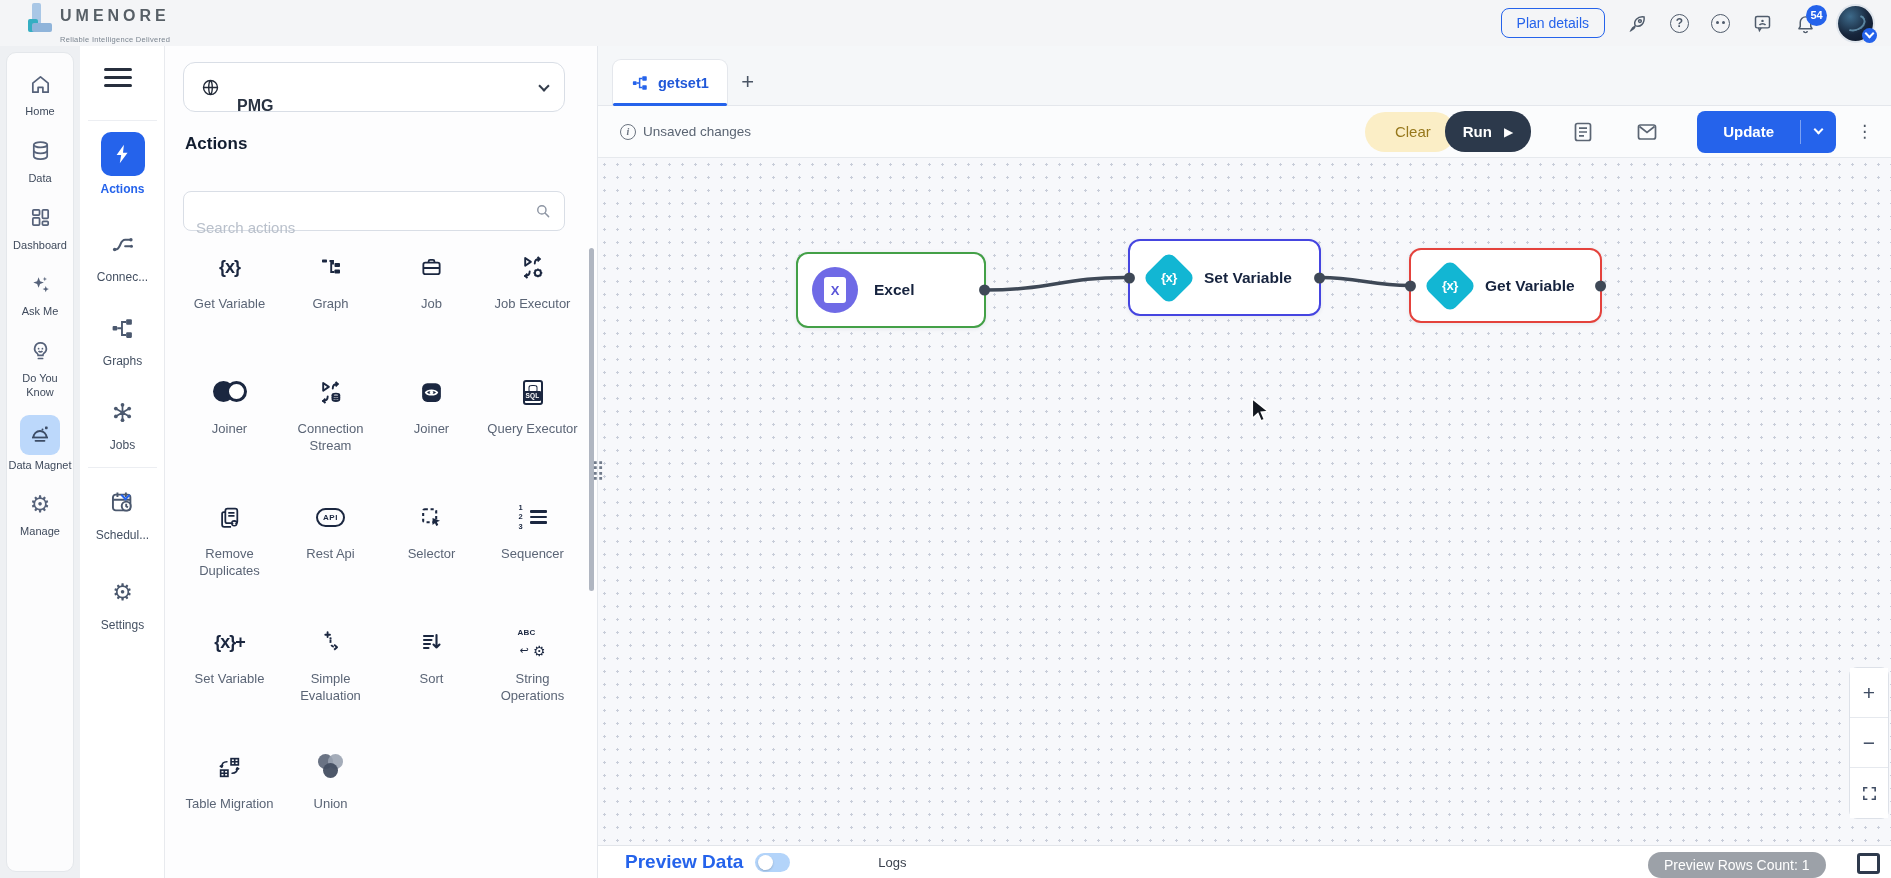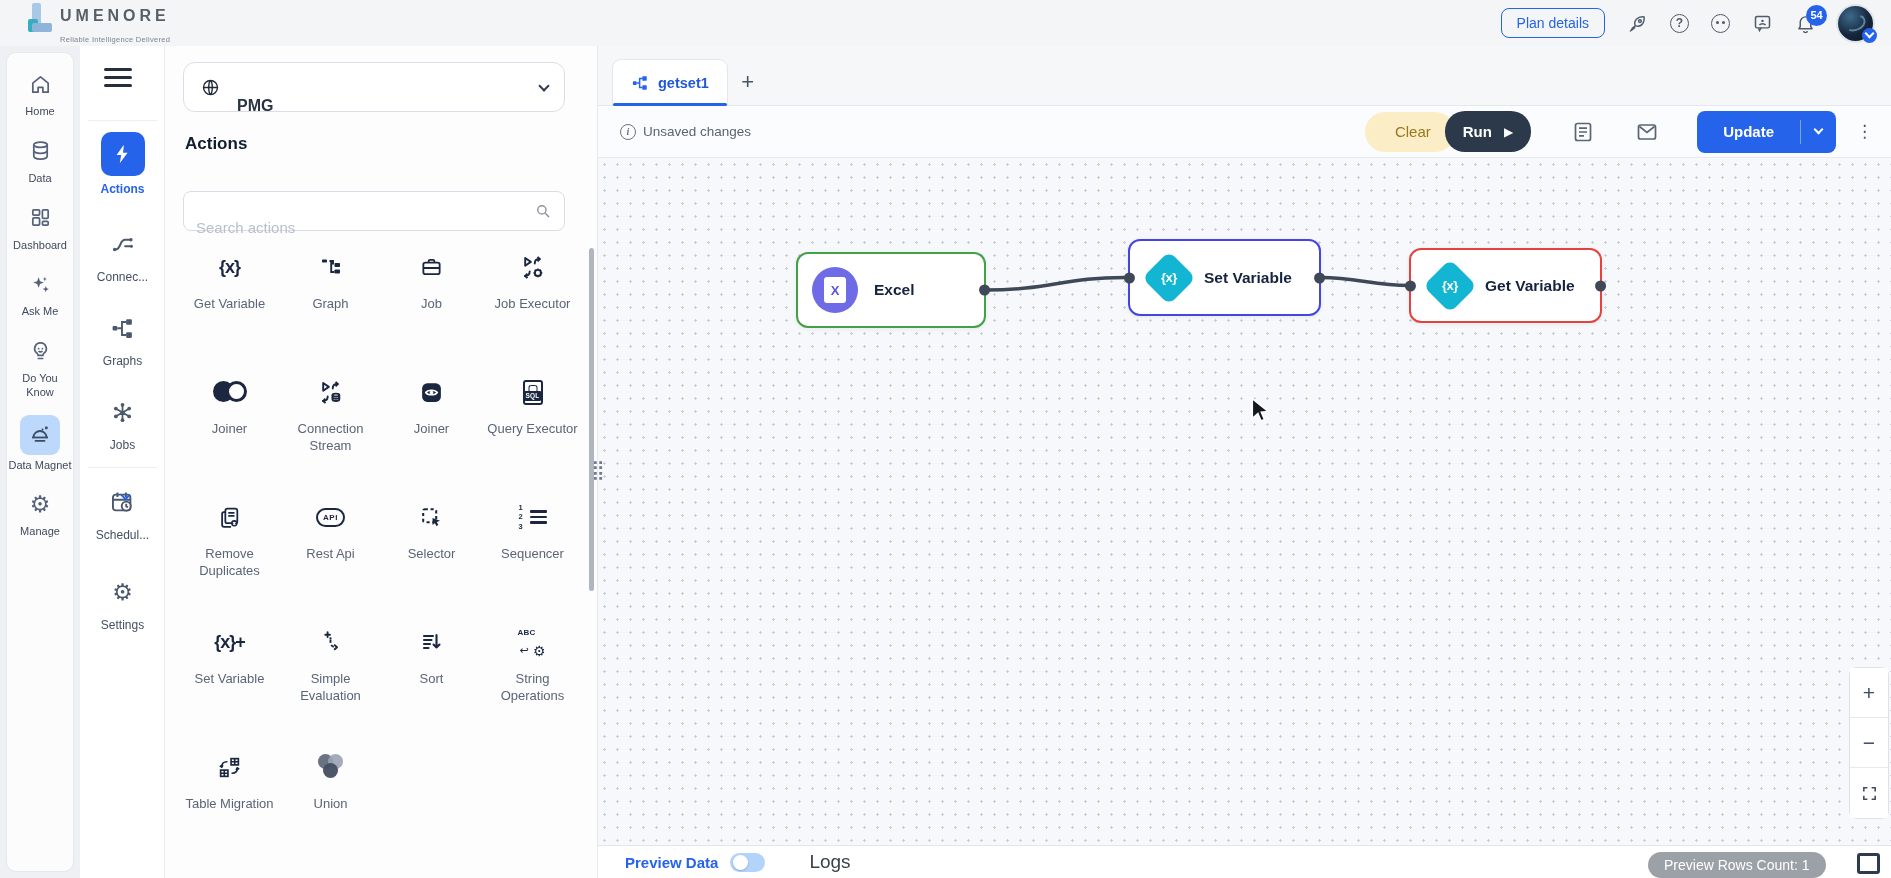--- a/index.html
+++ b/index.html
@@ -125,24 +125,24 @@
 .diamond-glyph { position:absolute; left:0; top:0; width:54px; height:54px; display:flex; align-items:center; justify-content:center; color:#fff; font-size:13px; font-weight:800; letter-spacing:-.5px; }
 .port { position:absolute; width:11px; height:11px; background:#3e4856; border-radius:50%; top:50%; }
 .port.in { left:0; transform:translate(-55%,-50%); }
 .port.out { right:0; transform:translate(55%,-50%); }
 
 .zoom-ctrl { position:absolute; left:1849px; top:667px; width:40px; background:#fff; border:1px solid #dde1e8; border-radius:8px; z-index:40; }
 .zoom-btn { width:100%; height:50px; display:flex; align-items:center; justify-content:center; font-size:21px; color:#3f4c63; cursor:pointer; border-bottom:1px solid #e6e9ee; background:#fff; }
 .zoom-btn:last-child { border-bottom:none; }
 
 .bottombar { position:absolute; left:0; top:799px; width:1293px; height:33px; background:#fff; border-top:1px solid #e2e5ea; display:flex; align-items:center; }
-.pd-label { margin-left:27px; font-size:15px; color:#2563eb; font-weight:600; cursor:pointer; }
+.pd-label { margin-left:27px; font-size:19px; color:#2563eb; font-weight:600; cursor:pointer; }
 .toggle { width:35px; height:19px; background:#b3d4fa; border-radius:10px; margin-left:12px; position:relative; cursor:pointer; }
 .toggle .knob { position:absolute; left:3px; top:2px; width:15px; height:15px; background:#fff; border-radius:50%; box-shadow:0 1px 2px rgba(0,0,0,.2); }
-.logs-label { margin-left:44px; font-size:19px; color:#3a414d; cursor:pointer; }
+.logs-label { margin-left:88px; font-size:13px; color:#3a414d; cursor:pointer; }
 .rows-pill { position:absolute; left:1648px; top:852px; background:rgba(148,153,161,.92); color:#fff; font-size:14px; padding:5px 16px; border-radius:14px; z-index:40; }
 .monitor-ic { position:absolute; left:1857px; top:853px; width:23px; height:21px; border:3.5px solid #2e3a4d; border-radius:3px; background:#fff; z-index:40; cursor:pointer; }
 
 .cursor-arrow { position:absolute; z-index:50; pointer-events:none; }
 </style>
 </head>
 <body>
 
 <div class="topbar">
   <div class="logo">

